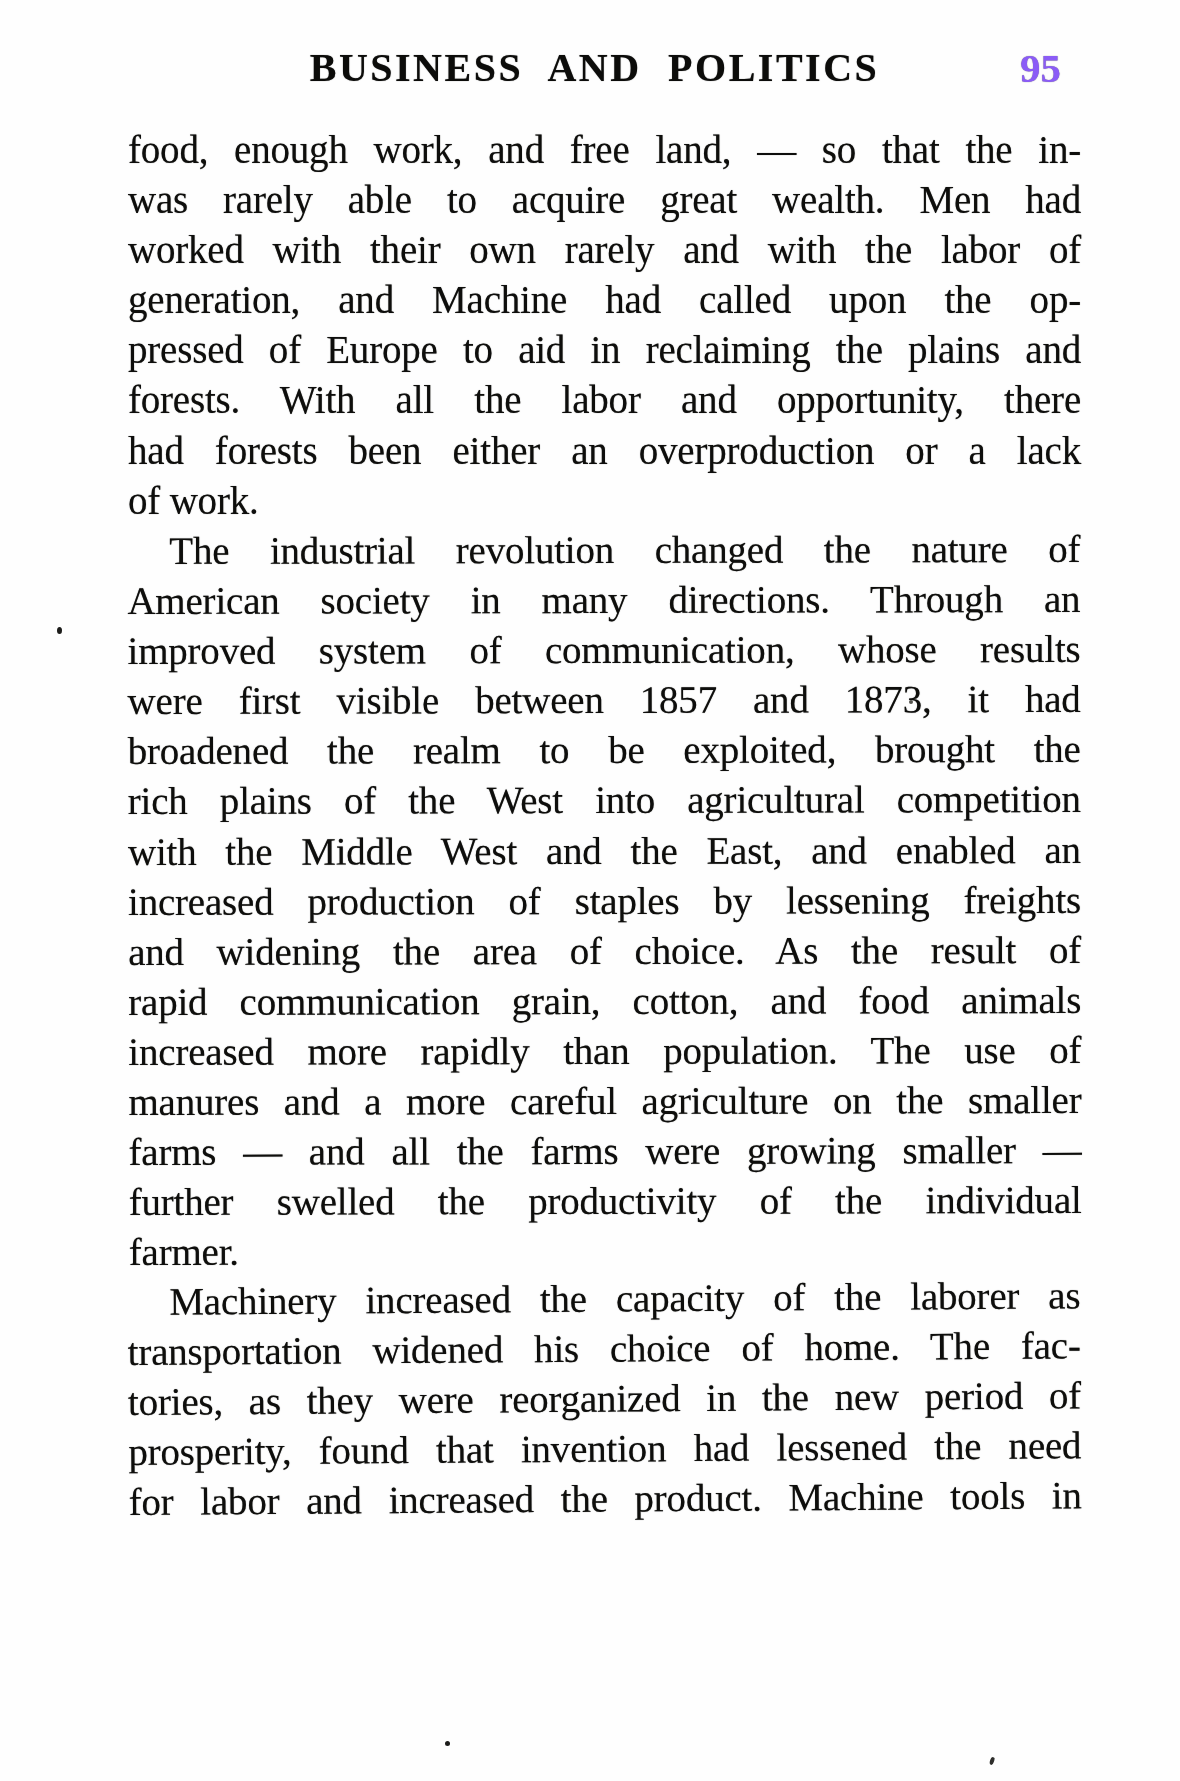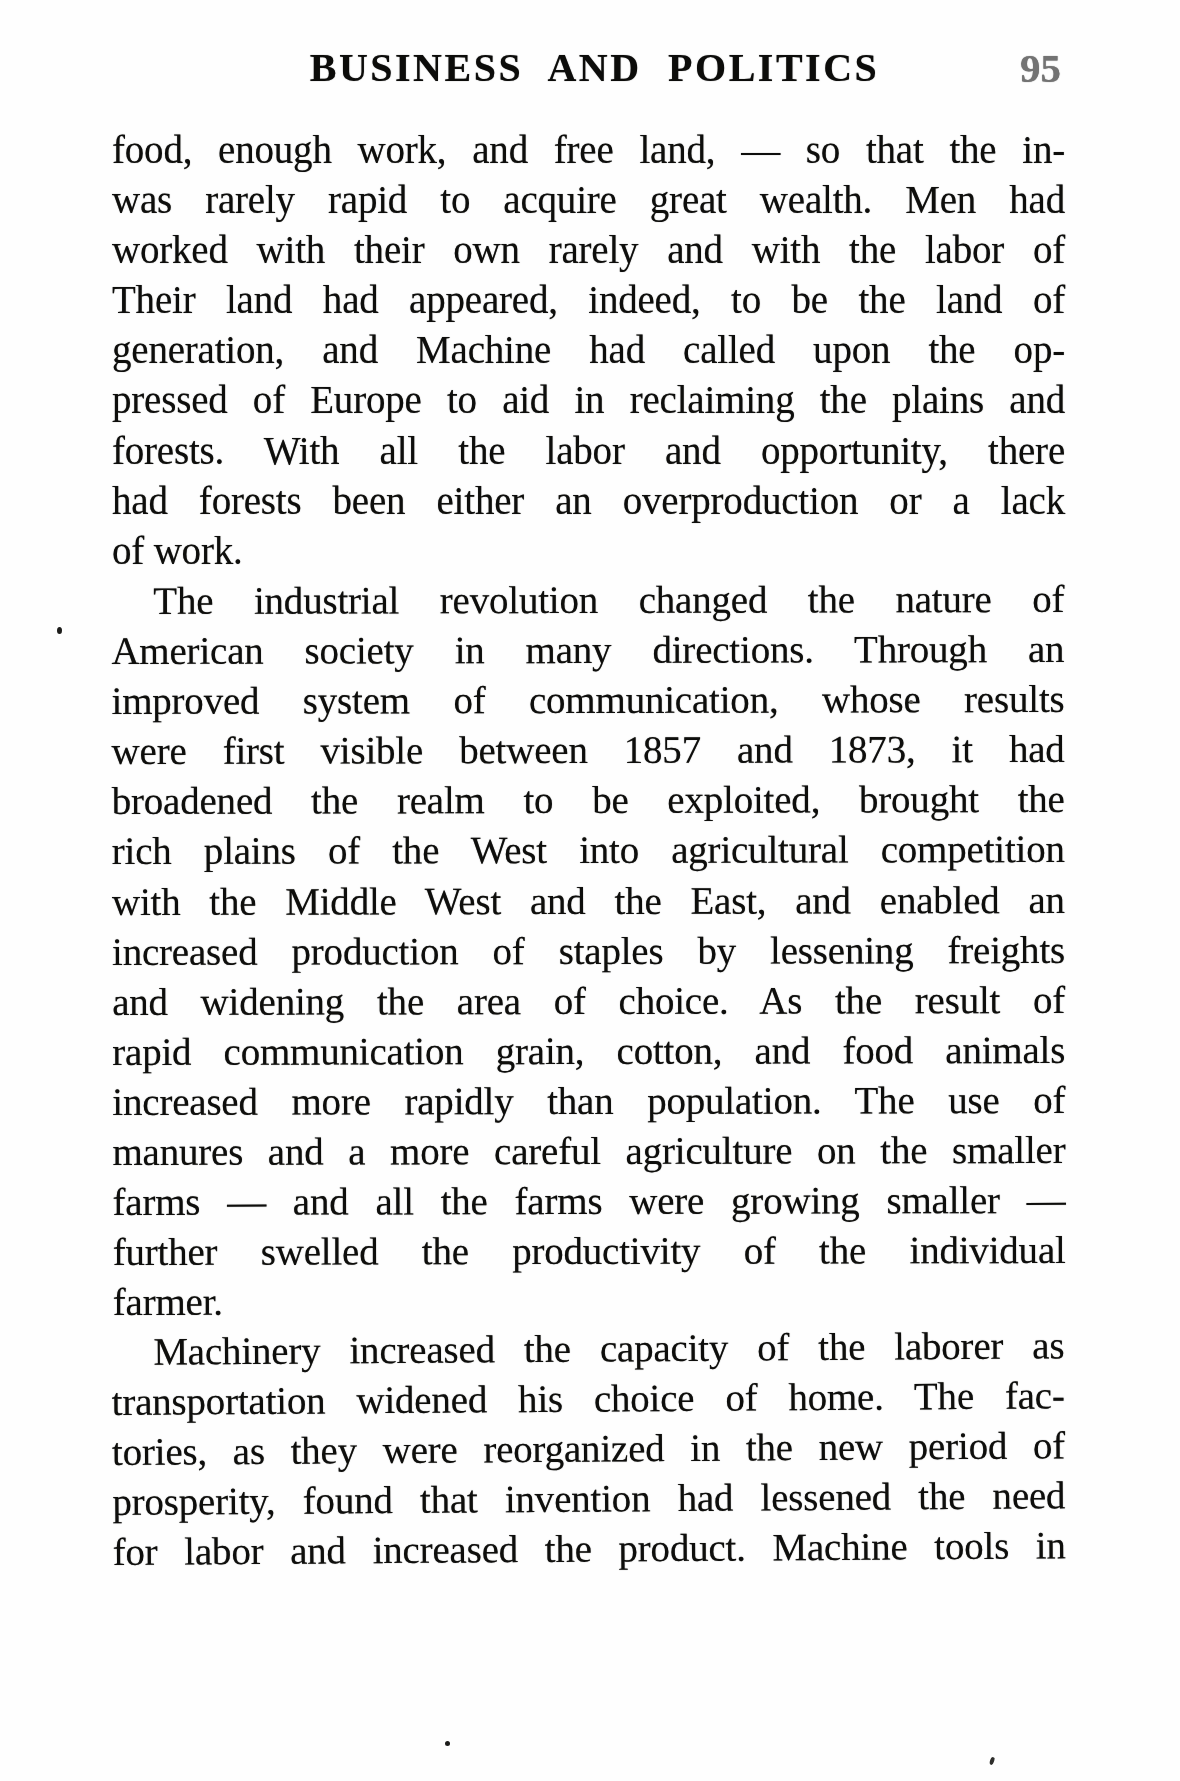--- a/index.html
+++ b/index.html
@@ -20,26 +20,26 @@
     display:inline-block;
     font-size:40px;font-weight:700;
     letter-spacing:2.5px;word-spacing:14px;
     color:#0c0c0a;
     text-shadow:0 0 1px rgba(10,10,10,.55);
     transform:translateX(6px);
   }
   .page-number{
     position:absolute;right:4px;top:0;
     font-size:41px;font-weight:700;
-    color:#737373;
+    color:#8b5cf6;
     text-shadow:0 0 1px rgba(10,10,10,.55);
   }
   .body-text{
     position:absolute;
-    left:112px;top:125px;width:953px;
+    left:128px;top:125px;width:953px;
     font-size:39px;
     line-height:50.1px;
     letter-spacing:-0.2px;
     text-shadow:0 0 0.9px rgba(15,15,12,.6);
   }
   .paragraph{margin:0;padding:0;}
   .tilt-a{transform:rotate(-0.12deg);transform-origin:0 50%;}
   .tilt-b{transform:rotate(-0.4deg);transform-origin:0 50%;}
   .line{
     width:953px;
@@ -60,23 +60,22 @@
 
   <div class="running-header">
     <span class="header-title">BUSINESS AND POLITICS</span>
     <span class="page-number">95</span>
   </div>
 
   <div class="body-text">
 
     <div class="paragraph">
       <div class="line">food, enough work, and free land, — so that the in-</div>
-      <div class="line">was rarely rapid to acquire great wealth. Men had</div>
+      <div class="line">was rarely able to acquire great wealth. Men had</div>
       <div class="line">worked with their own rarely and with the labor of</div>
-      <div class="line">Their land had appeared, indeed, to be the land of</div>
       <div class="line">generation, and Machine had called upon the op-</div>
       <div class="line">pressed of Europe to aid in reclaiming the plains and</div>
       <div class="line">forests. With all the labor and opportunity, there</div>
       <div class="line">had forests been either an overproduction or a lack</div>
       <div class="line p-last">of work.</div>
     </div>
 
     <div class="paragraph tilt-a">
       <div class="line p-first">The industrial revolution changed the nature of</div>
       <div class="line">American society in many directions. Through an</div>

